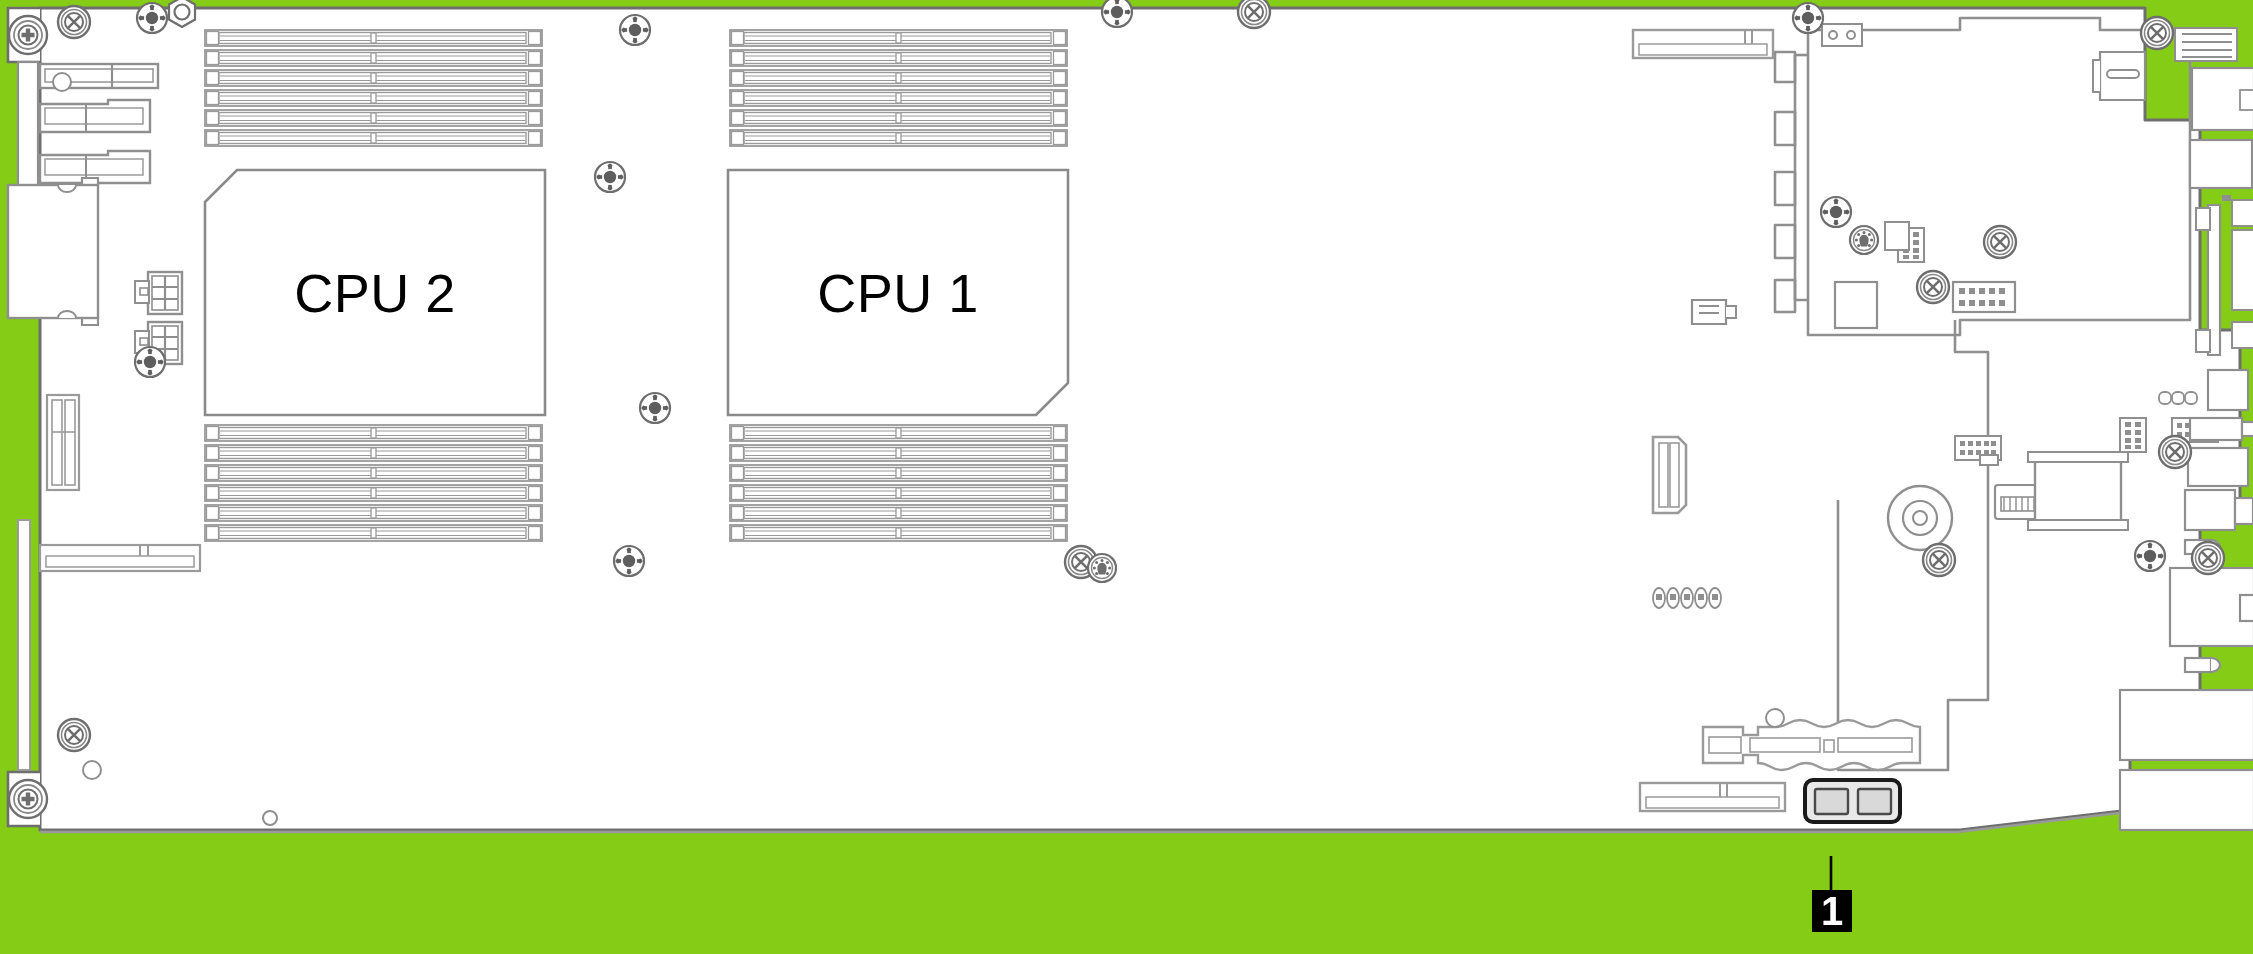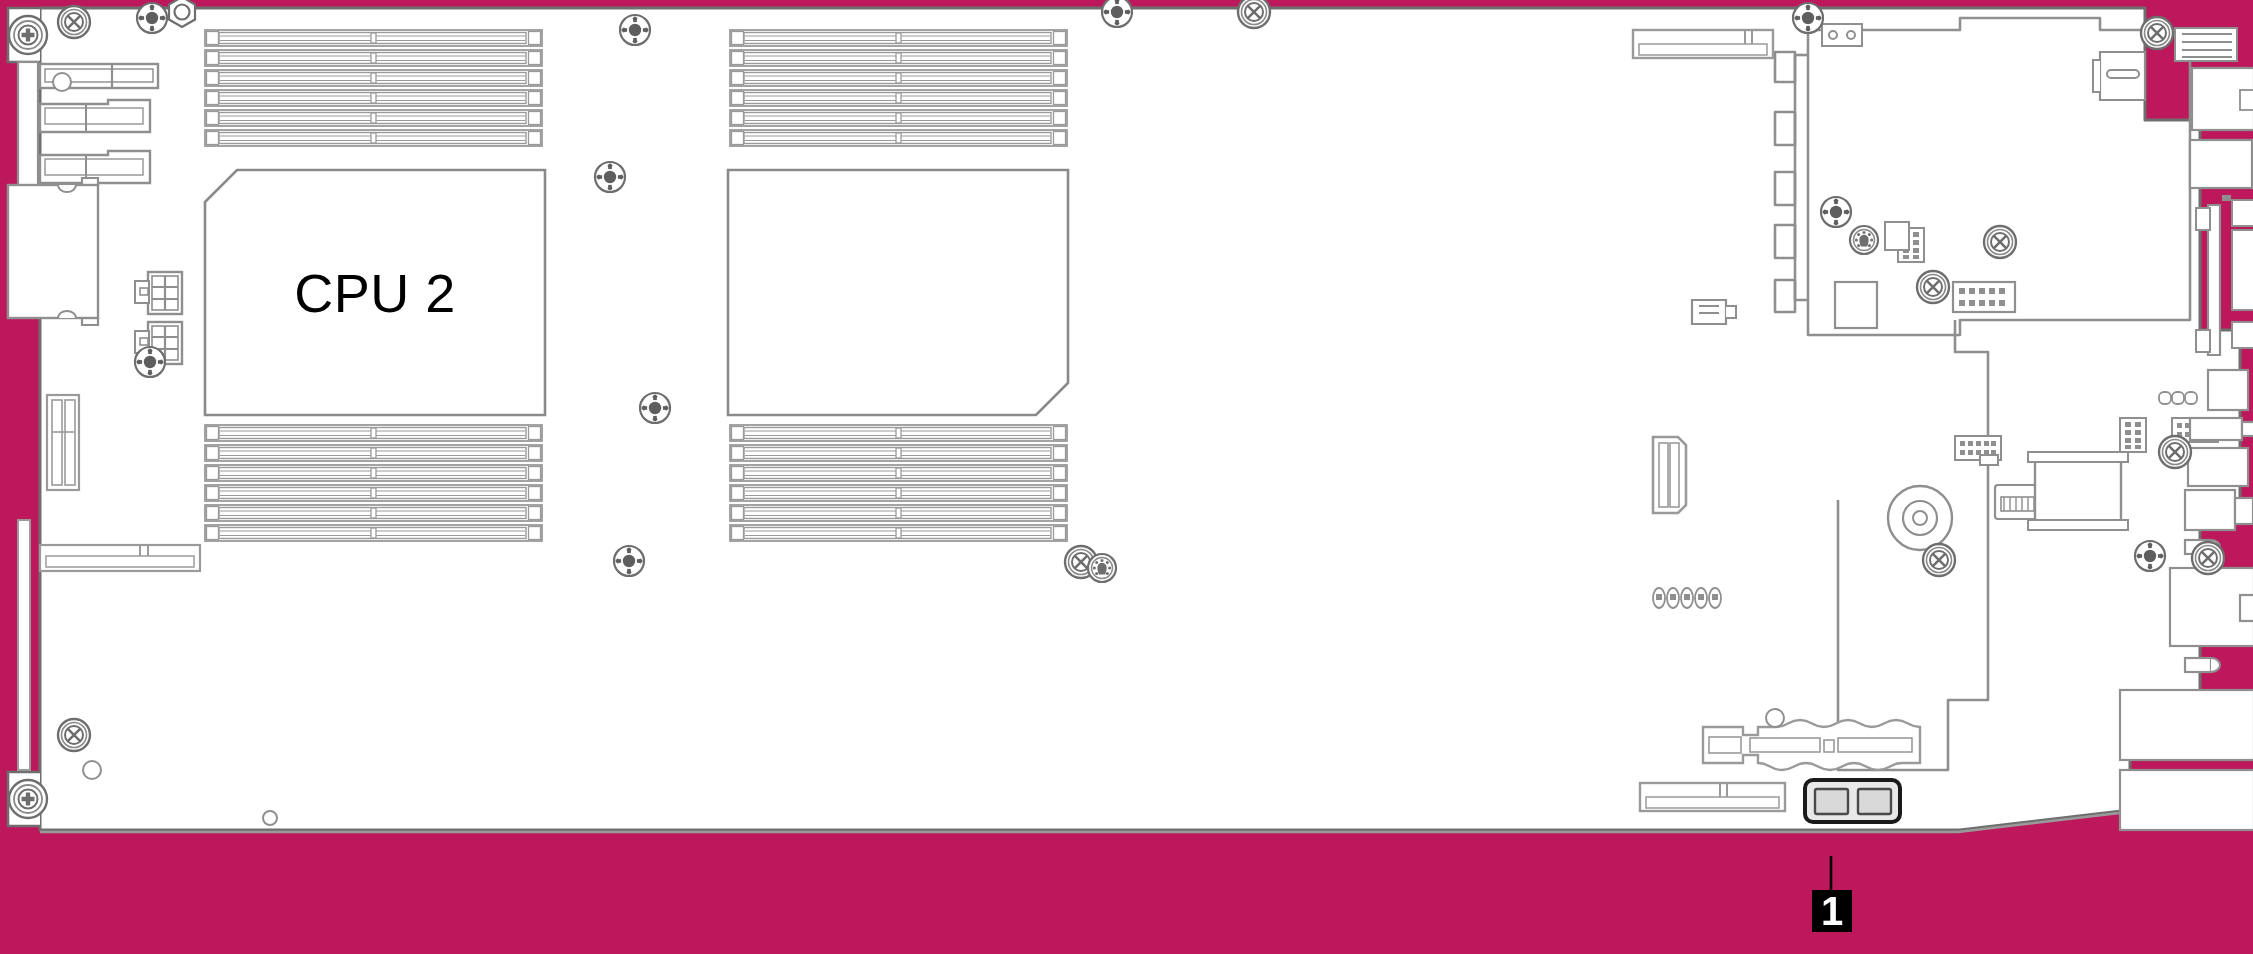--- a/index.html
+++ b/index.html
@@ -1,17 +1,17 @@
 <!DOCTYPE html>
 <html><head>
 <meta charset="utf-8">
 <style>
   html,body{margin:0;padding:0;background:#ffffff;}
   body{font-family:"Liberation Sans",sans-serif;}
-  #stage{position:relative;width:2253px;height:954px;background:#be185d;overflow:hidden;}
+  #stage{position:relative;width:2253px;height:954px;background:#84cc16;overflow:hidden;}
   #board-svg{position:absolute;left:0;top:0;width:2253px;height:954px;}
   .cpu-label{
     position:absolute;
     font-family:"Liberation Sans",sans-serif;
     font-size:54px;
     color:#000000;
     white-space:nowrap;
     letter-spacing:0.5px;
   }
   .callout-box{
@@ -709,16 +709,17 @@
       <circle cx="62" cy="82" r="9" fill="#fff" stroke="#8f8f8f" stroke-width="2"></circle>
       <circle cx="92" cy="770" r="9" fill="#fff" stroke="#8f8f8f" stroke-width="2"></circle>
       <circle cx="270" cy="818" r="7" fill="#fff" stroke="#8f8f8f" stroke-width="2"></circle>
       <circle cx="1775" cy="718" r="9" fill="#fff" stroke="#8f8f8f" stroke-width="2"></circle>
     </g>
 
     <line id="callout-leader" x1="1831" y1="856" x2="1831" y2="890" stroke="#000000" stroke-width="2.6"></line>
   </svg>
 
   <div class="cpu-label" id="cpu2-label" style="left: 294.227px; top: 261.5px;">CPU 2</div>
+  <div class="cpu-label" id="cpu1-label" style="left: 817.227px; top: 261.5px;">CPU 1</div>
 
   <div class="callout-box" id="callout-1" style="left:1812px; top:890px; width:40px; height:42px;">1</div>
 
 </div>
 
 </body></html>

